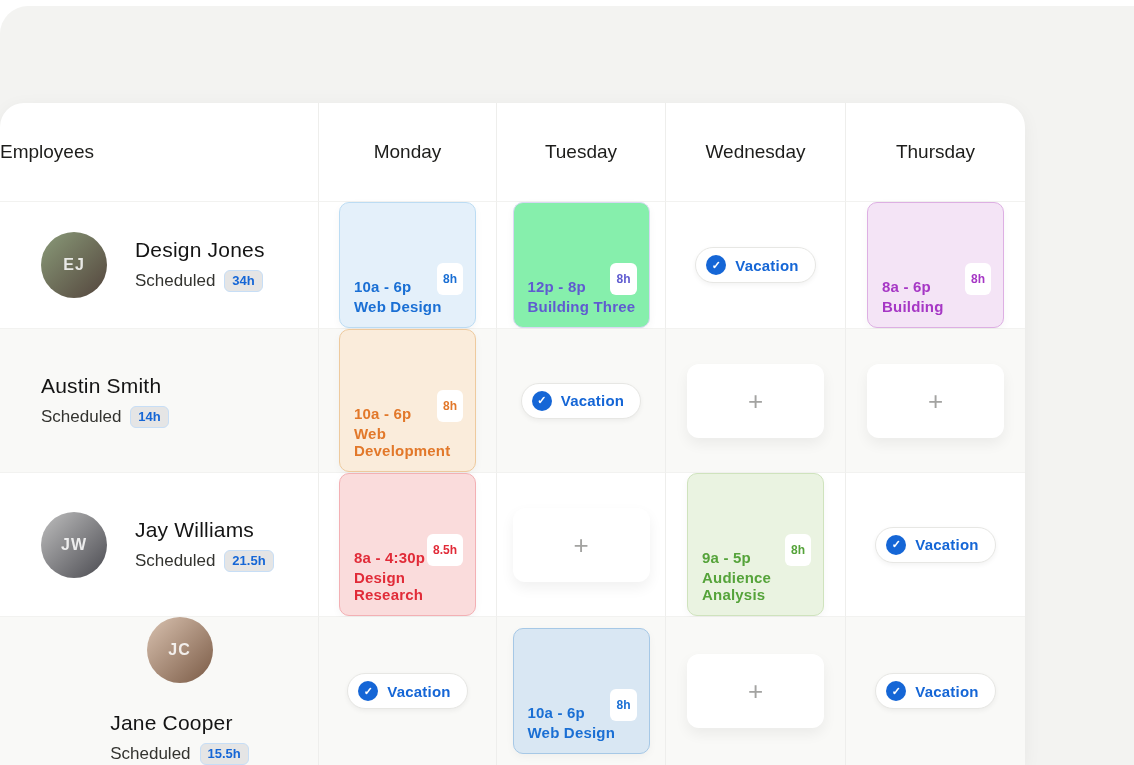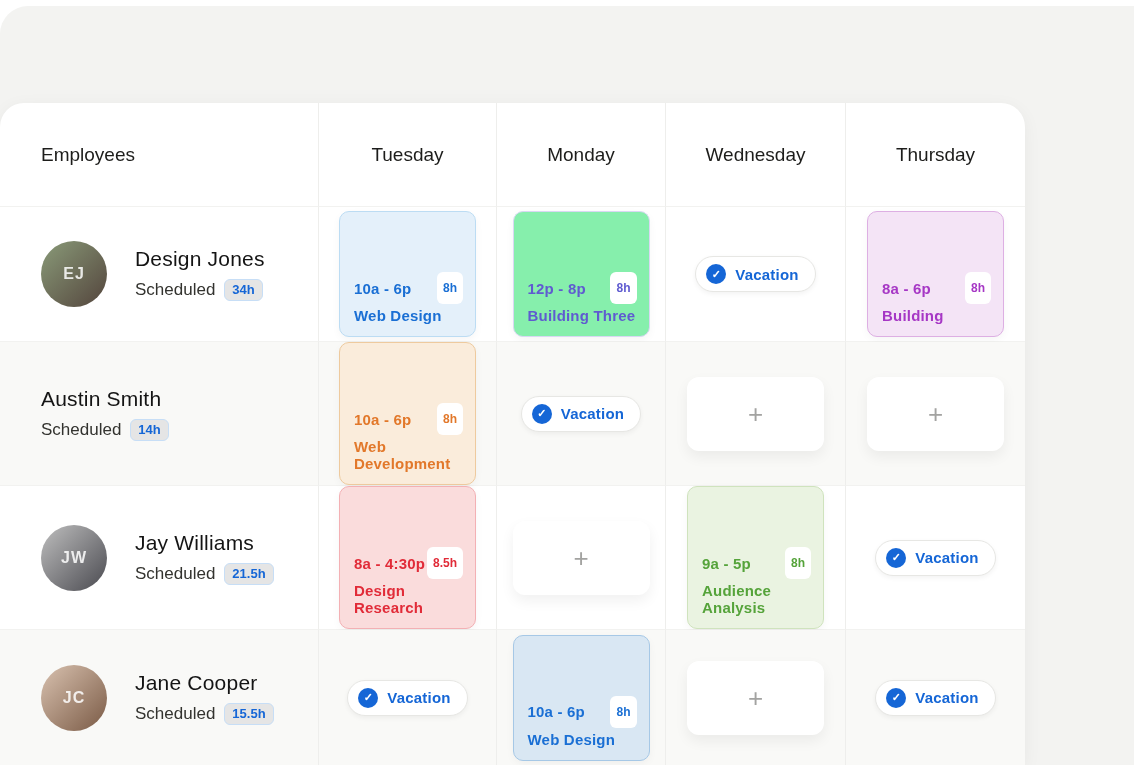--- a/index.html
+++ b/index.html
@@ -19,44 +19,44 @@
     display:flex; flex-direction:column; overflow:hidden; }
 
   .grid-row { display:grid; grid-template-columns:319px 178px 169px 180px 179px; }
   .header-row { height:104px; }
   .data-row { flex:1; }
   .row-alt { background:#f9f9f7; }
 
   .cell { border-right:1px solid #eeeeec; border-bottom:1px solid #f2f2f0;
     display:flex; align-items:center; justify-content:center; }
   .grid-row .cell:last-child { border-right:none; }
-  .data-row:last-child .cell { border-bottom:none; }
+  .data-row:last-child .cell { border-bottom:none;flex-direction:column; }
 
   .head-cell { font-size:19px; color:#1d1d1b; font-weight:500; }
-  .head-emp { justify-content:flex-start; padding-left:41px; }
+  .head-emp { justify-content:flex-start; }
 
   .emp-cell { justify-content:flex-start; padding-left:41px; gap:28px; }
   .avatar { width:66px; height:66px; border-radius:50%; flex:0 0 66px;
     display:flex; align-items:center; justify-content:center; }
   .avatar span { color:rgba(255,255,255,0.85); font-size:16px; font-weight:700; letter-spacing:1px; }
   .av0 { background:linear-gradient(135deg,#8a9b79,#53443c); }
   .av1 { background:linear-gradient(135deg,#c2c7cb,#6b5f52); }
   .av2 { background:linear-gradient(135deg,#bfbfbf,#4a4a50); }
   .av3 { background:linear-gradient(135deg,#d9c2b0,#7a5a45); }
 
   .emp-name { font-size:21px; font-weight:500; color:#141414; letter-spacing:0.2px; }
   .emp-sched { margin-top:8px; display:flex; align-items:center; gap:9px;
     font-size:17px; color:#33332f; }
   .hours-badge { background:#e5e5e5; border:1px solid #c7def6; color:#1566d6;
     font-size:13px; font-weight:700; border-radius:6px; padding:2px 7px; line-height:16px; }
 
   .shift-card { width:137px; min-height:80px; border-radius:10px; border:1px solid;
     padding:12px 12px 12px 14px; display:flex; flex-direction:column; gap:3px;
     justify-content:center; cursor:pointer; box-shadow:0 3px 8px rgba(0,0,0,0.04); }
-  .shift-top { display:flex; align-items:center; justify-content:space-between;margin-top:48px; }
+  .shift-top { display:flex; align-items:flex-end; justify-content:space-between;margin-top:48px; }
   .shift-time { font-size:15px; font-weight:600; letter-spacing:0.2px; }
   .shift-hours { background:#ffffff; border-radius:6px; padding:8px 6px;
     font-size:12px; font-weight:600; line-height:16px; }
   .shift-label { font-size:15px; font-weight:600; letter-spacing:0.2px; }
 
   .v-blue        { background:#e4f0fa; border-color:#bcdcf3; color:#1a6fd4; }
   .v-blue-strong { background:#d9e7f3; border-color:#a6c8e6; color:#1a6fd4; }
   .v-indigo      { background:#86efac; border-color:#d9d8f3; color:#5f5bd0; }
   .v-purple      { background:#f4e4f6; border-color:#ddafe3; color:#a637c5; }
   .v-orange      { background:#faecdb; border-color:#eeca9e; color:#e2782a; }
@@ -79,22 +79,22 @@
 </head>
 <body>
 
 <div class="stage">
   <div class="backdrop"></div>
 
   <div class="card">
 
     <div class="grid-row header-row">
       <div class="cell head-cell head-emp">Employees</div>
+      <div class="cell head-cell">Monday</div>
       <div class="cell head-cell">Tuesday</div>
-      <div class="cell head-cell">Monday</div>
       <div class="cell head-cell">Wednesday</div>
       <div class="cell head-cell">Thursday</div>
     </div>
 
     <div class="grid-row data-row">
       <div class="cell emp-cell">
         <div class="avatar av0">
           <span>EJ</span>
         </div>
         <div class="emp-info">

